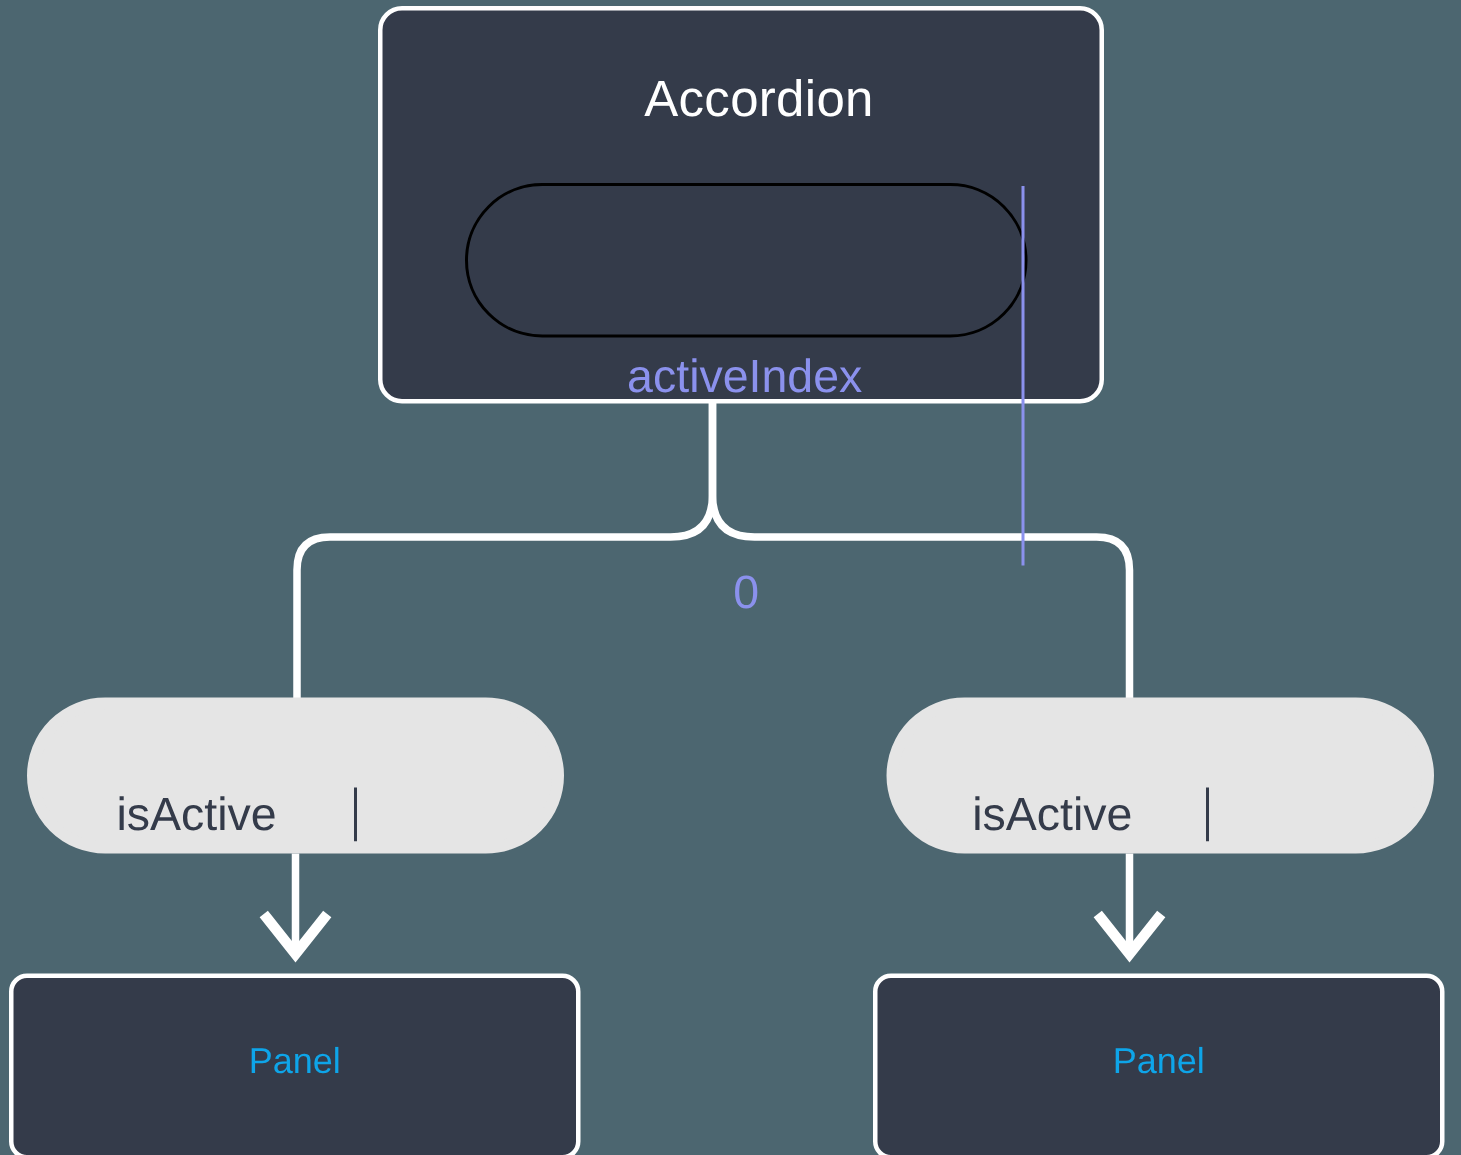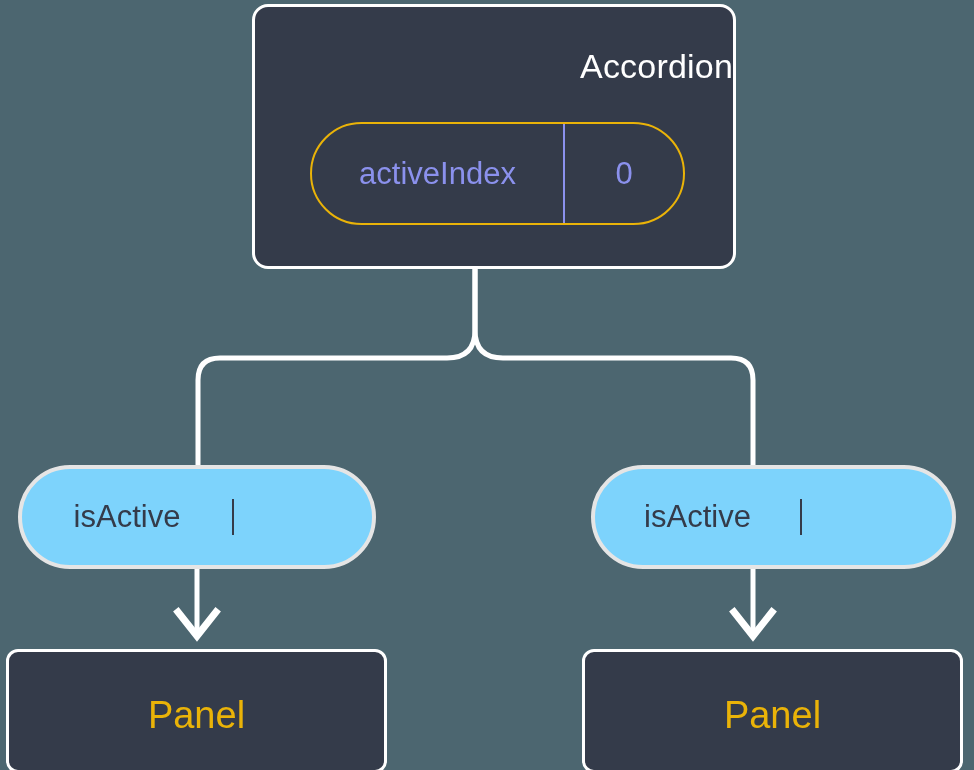--- a/index.html
+++ b/index.html
@@ -39,61 +39,62 @@
   }
   #root-node {
     left: 252px;
     top: 4px;
     width: 484px;
     height: 265px;
     border-radius: 16px;
   }
   #root-title {
     position: absolute;
-    left: 0;
+    left: 12px;
     top: 42px;
     width: 100%;
-    text-align: right;
+    text-align: center;
     color: #ffffff;
     font-size: 34px;
     letter-spacing: 0.2px;
     line-height: 1;
   }
 
   .panel-node {
     width: 381px;
     height: 124px;
     top: 649px;
     border-radius: 12px;
   }
   #panel-left  { left: 6px; }
   #panel-right { left: 582px; }
   .panel-label {
     position: absolute;
     left: 0;
     top: 44px;
     width: 100%;
     text-align: center;
-    color: #eab308;
-    font-size: 38px;
+    color: #0ea5e9;
+    font-size: 24px;
     line-height: 1;
   }
 
   
   #root-pill {
     position: absolute;
     left: 55px;         
     top: 115px;
     width: 375px;
     height: 103px;
-    border: 2px solid #eab308;
+    border: 2px solid #000000;
     border-radius: 52px;
     box-sizing: border-box;
     display: flex;
     align-items: stretch;
+    flex-direction: column;
   }
   #root-pill .pill-key {
     flex: 0 0 253px;
     display: flex;
     align-items: center;
     justify-content: center;
     color: #8b91ed;
     font-size: 31px;
     border-right: 2px solid #8b91ed;
     box-sizing: border-box;
@@ -105,26 +106,26 @@
     justify-content: center;
     color: #8b91ed;
     font-size: 31px;
   }
 
   
   .prop-pill {
     position: absolute;
     top: 465px;
     height: 104px;
-    background: #7dd3fc;
-    border: 4px solid #e5e5e5;
+    background: #e5e5e5;
+    border: 8px solid #e5e5e5;
     border-radius: 54px;
     box-sizing: border-box;
     display: flex;
-    align-items: center;
+    align-items: flex-end;
     overflow: hidden;
   }
   .prop-pill .pill-key {
     display: flex;
     align-items: center;
     justify-content: center;
     color: #343b4a;
     font-size: 31px;
     border-right: 2px solid #343b4a;
     box-sizing: border-box;

